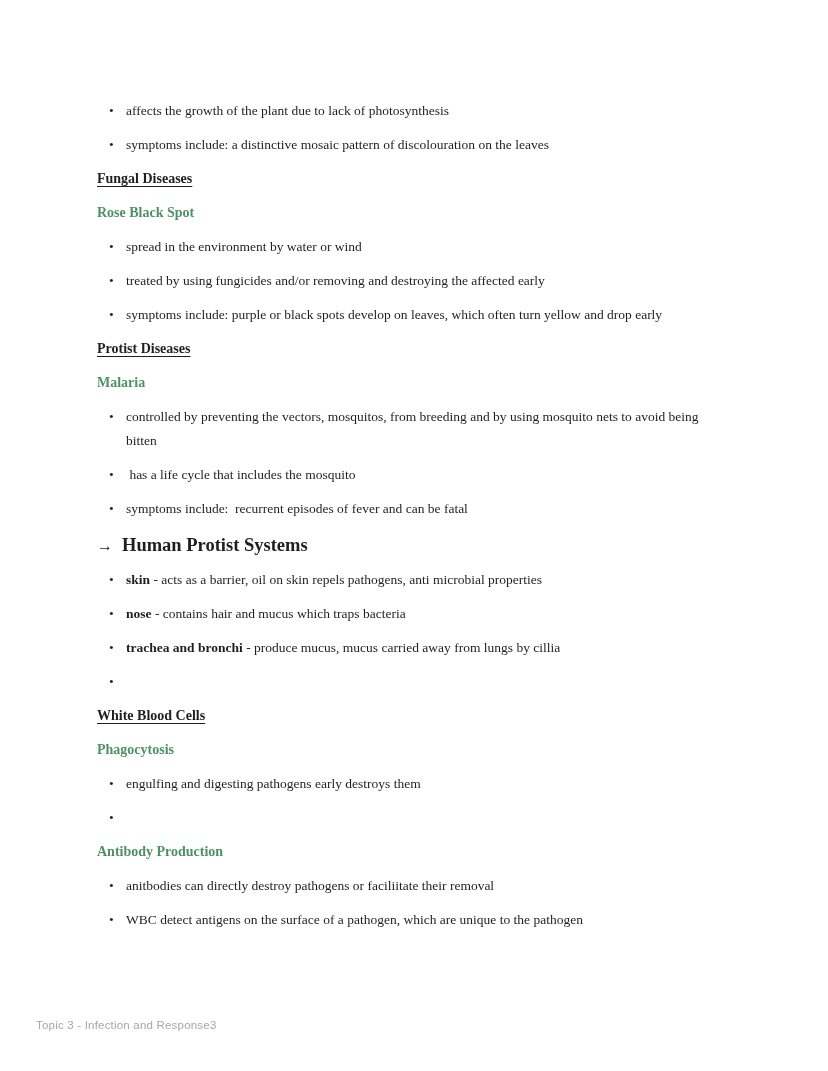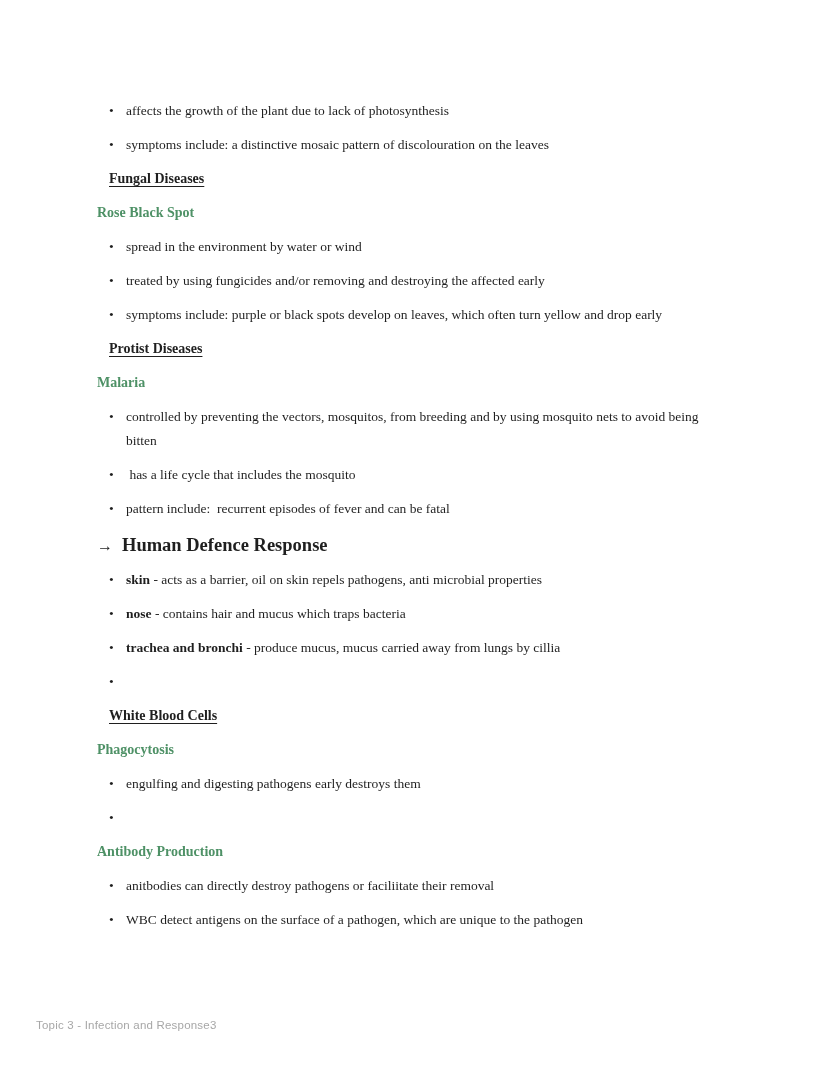--- a/index.html
+++ b/index.html
@@ -32,21 +32,20 @@
     top: 0;
   }
   .bullet-text { white-space: pre-wrap; text-align: right; }
   .b { font-weight: bold; }
   .section-heading {
     font-weight: bold;
     font-size: 14px;
     text-decoration: underline;
     text-underline-offset: 3px;
     margin-bottom: 10px;
-    margin-left: 12px;
   }
   .green-subheading {
     font-weight: bold;
     font-size: 14px;
     color: var(--heading-green, #4e9166);
     margin-bottom: 10px;
   }
   .arrow-title {
     font-size: 18.5px;
     font-weight: bold;
@@ -80,22 +79,22 @@
       <div class="bullet-row"><span class="bullet-dot">•</span><span class="bullet-text"><span>symptoms include: a distinctive mosaic pattern of discolouration on the leaves</span></span></div>
       <div class="section-heading">Fungal Diseases</div>
       <div class="green-subheading">Rose Black Spot</div>
       <div class="bullet-row"><span class="bullet-dot">•</span><span class="bullet-text"><span>spread in the environment by water or wind</span></span></div>
       <div class="bullet-row"><span class="bullet-dot">•</span><span class="bullet-text"><span>treated by using fungicides and/or removing and destroying the affected early</span></span></div>
       <div class="bullet-row"><span class="bullet-dot">•</span><span class="bullet-text"><span>symptoms include: purple or black spots develop on leaves, which often turn yellow and drop early</span></span></div>
       <div class="section-heading">Protist Diseases</div>
       <div class="green-subheading">Malaria</div>
       <div class="bullet-row"><span class="bullet-dot">•</span><span class="bullet-text"><span>controlled by preventing the vectors, mosquitos, from breeding and by using mosquito nets to avoid being bitten</span></span></div>
       <div class="bullet-row"><span class="bullet-dot">•</span><span class="bullet-text"><span> has a life cycle that includes the mosquito</span></span></div>
-      <div class="bullet-row"><span class="bullet-dot">•</span><span class="bullet-text"><span>pattern include:  recurrent episodes of fever and can be fatal</span></span></div>
-      <h2 class="arrow-title"><span class="arrow">→</span><span>Human Defence Response</span></h2>
+      <div class="bullet-row"><span class="bullet-dot">•</span><span class="bullet-text"><span>symptoms include:  recurrent episodes of fever and can be fatal</span></span></div>
+      <h2 class="arrow-title"><span class="arrow">→</span><span>Human Protist Systems</span></h2>
       <div class="bullet-row"><span class="bullet-dot">•</span><span class="bullet-text"><span class="b">skin</span><span> - acts as a barrier, oil on skin repels pathogens, anti microbial properties</span></span></div>
       <div class="bullet-row"><span class="bullet-dot">•</span><span class="bullet-text"><span class="b">nose</span><span> - contains hair and mucus which traps bacteria</span></span></div>
       <div class="bullet-row"><span class="bullet-dot">•</span><span class="bullet-text"><span class="b">trachea and bronchi</span><span> - produce mucus, mucus carried away from lungs by cillia</span></span></div>
       <div class="bullet-row"><span class="bullet-dot">•</span></div>
       <div class="section-heading">White Blood Cells</div>
       <div class="green-subheading">Phagocytosis</div>
       <div class="bullet-row"><span class="bullet-dot">•</span><span class="bullet-text"><span>engulfing and digesting pathogens early destroys them</span></span></div>
       <div class="bullet-row"><span class="bullet-dot">•</span><span class="bullet-text"></span></div>
       <div class="green-subheading">Antibody Production</div>
       <div class="bullet-row"><span class="bullet-dot">•</span><span class="bullet-text"><span>anitbodies can directly destroy pathogens or faciliitate their removal</span></span></div>

